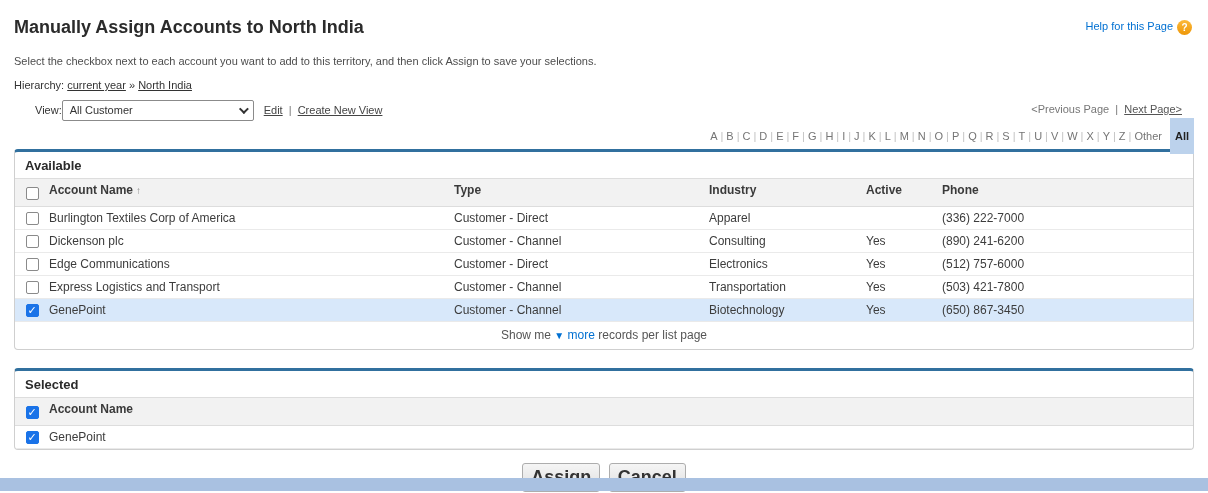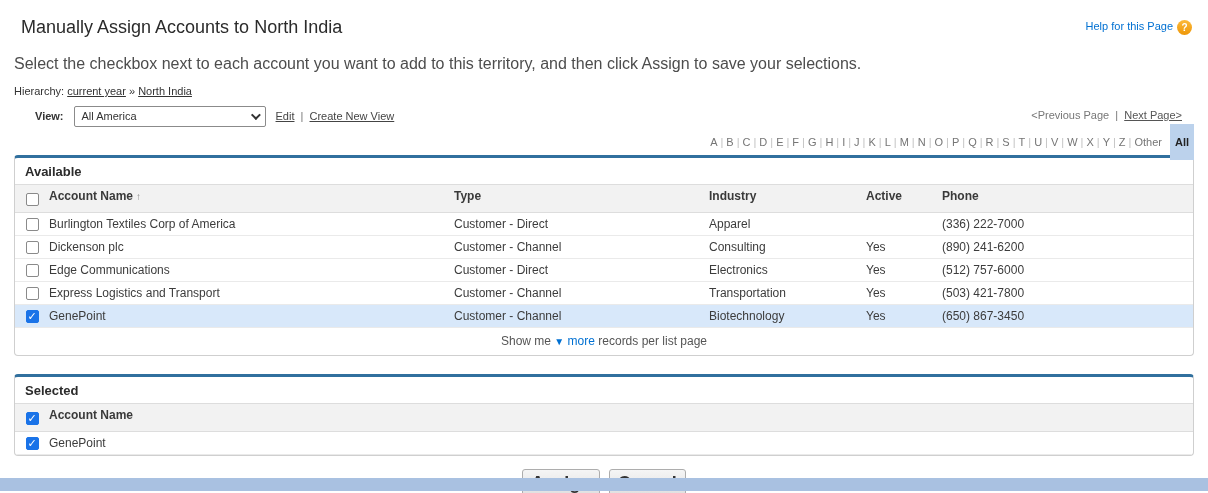--- a/index.html
+++ b/index.html
@@ -5,34 +5,34 @@
   * { box-sizing: border-box; }
   html,body { margin:0; padding:0; }
   body {
     width:1208px; height:493px; position:relative; overflow:hidden;
     background:#fff; font-family:"Liberation Sans","DejaVu Sans",sans-serif;
     color:#333;
   }
   .content { padding:14px 14px 0; }
 
   
-  .page-title { margin:3px 7px 0; font-size:18px; font-weight:400; color:#2b2b2b; }
+  .page-title { margin:3px 0 0; font-size:18px; font-weight:700; color:#2b2b2b; }
   .help { position:absolute; top:20px; right:16px; font-size:11px; color:#0070d2; cursor:pointer; }
   .help-icon {
     display:inline-block; width:15px; height:15px; margin-left:4px;
     background:linear-gradient(#fcb93b,#ee9708); color:#fff; border-radius:50%;
     font-size:10px; font-weight:bold; text-align:center; line-height:15px; vertical-align:middle;
   }
-  .desc { margin:17px 0 0; font-size:16px; color:#4d4d4d; }
+  .desc { margin:17px 0 0; font-size:11px; color:#4d4d4d; }
   .hierarchy { margin-top:12px; font-size:11px; color:#333; }
   .hierarchy a { color:#333; text-decoration:underline; cursor:pointer; }
 
   
   .view-row { margin:8px 0 0 21px; display:flex; align-items:center; height:22px; position:relative; font-size:11px; }
-  .view-label { font-weight:bold; color:#333; margin-right:10px; }
+  .view-label { font-weight:normal; color:#333; margin-right:0; }
   .select {
     width:192px; height:21px; border:1px solid #8b8b8b; border-radius:2px; background:#fff;
     display:flex; align-items:center; justify-content:space-between; padding:0 7px; cursor:pointer;
   }
   .chev { width:7px; height:7px; border-right:2px solid #333; border-bottom:2px solid #333; transform:rotate(45deg) translateY(-2px); }
   .view-links { margin-left:10px; }
   .ulink { color:#444; text-decoration:underline; cursor:pointer; }
   .sep { color:#777; margin:0 3px; }
   .paging { position:absolute; right:12px; top:4px; font-size:11px; color:#777; }
   .prev { color:#777; }
@@ -101,21 +101,21 @@
   <div class="hierarchy">
     <span>Hierarchy:</span>
     <a>current year</a>
     <span>»</span>
     <a>North India</a>
   </div>
 
   <div class="view-row">
     <span class="view-label">View:</span>
     <div class="select">
-      <span>All America</span>
+      <span>All Customer</span>
       <span class="chev"></span>
     </div>
     <span class="view-links">
       <a class="ulink">Edit</a>
       <span class="sep">|</span>
       <a class="ulink">Create New View</a>
     </span>
     <div class="paging">
       <span class="prev">&lt;Previous Page</span>
       <span class="sep">|</span>

